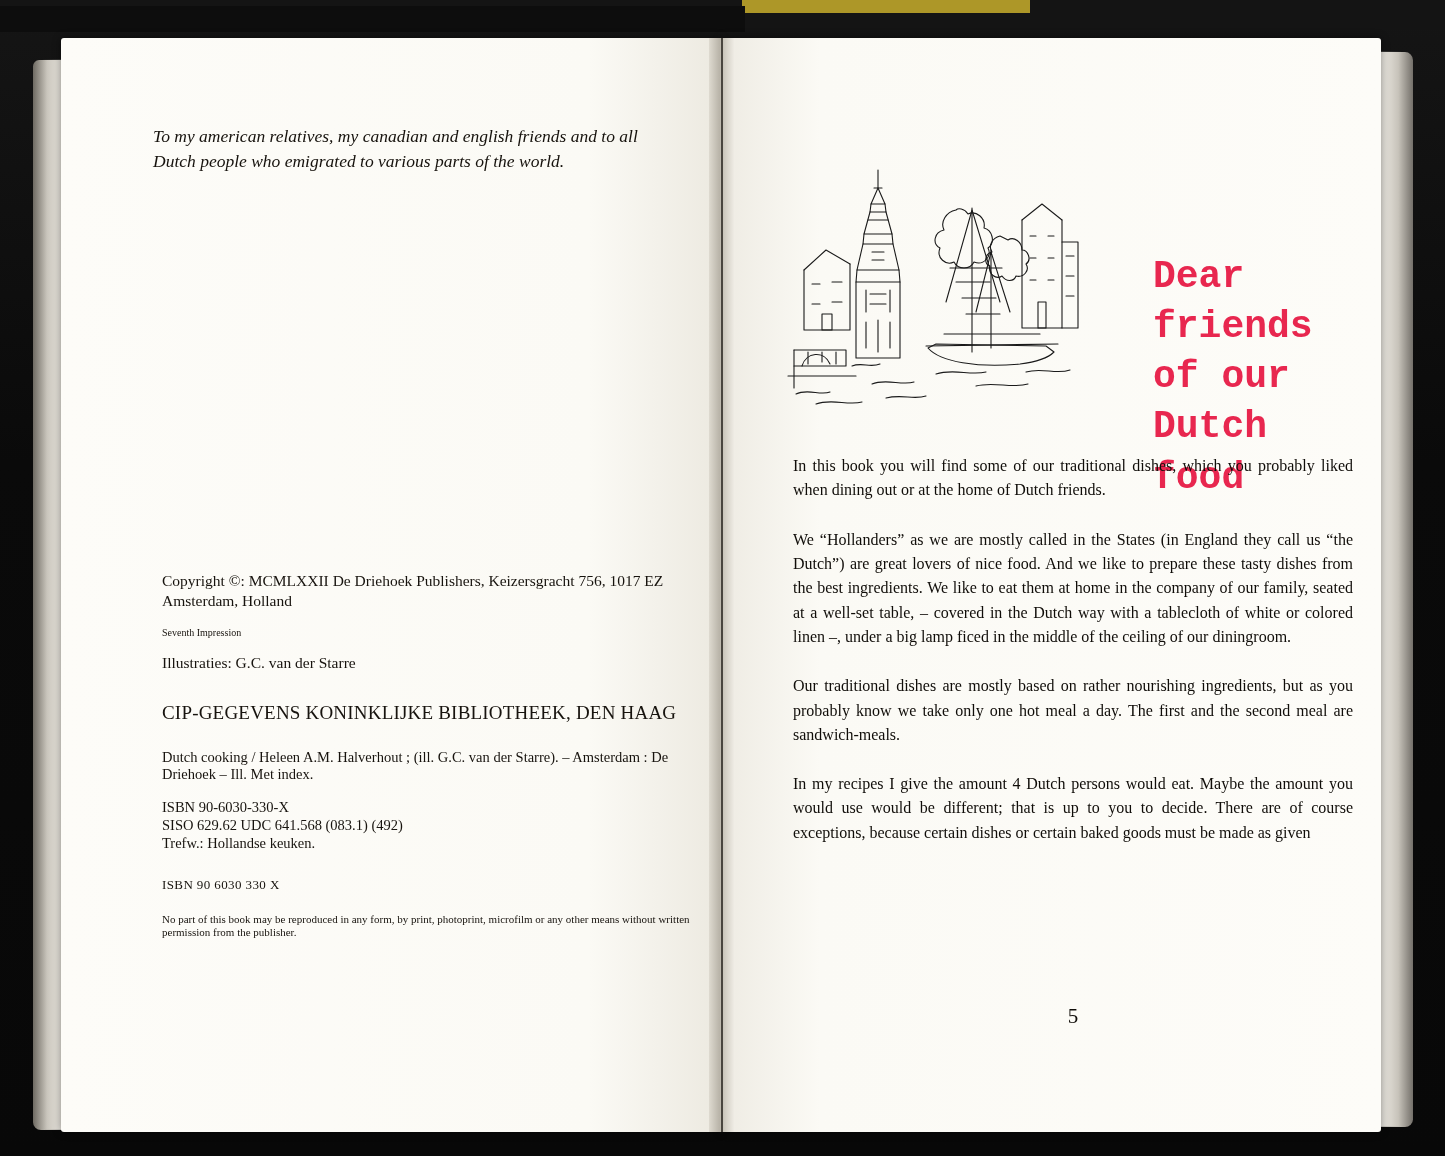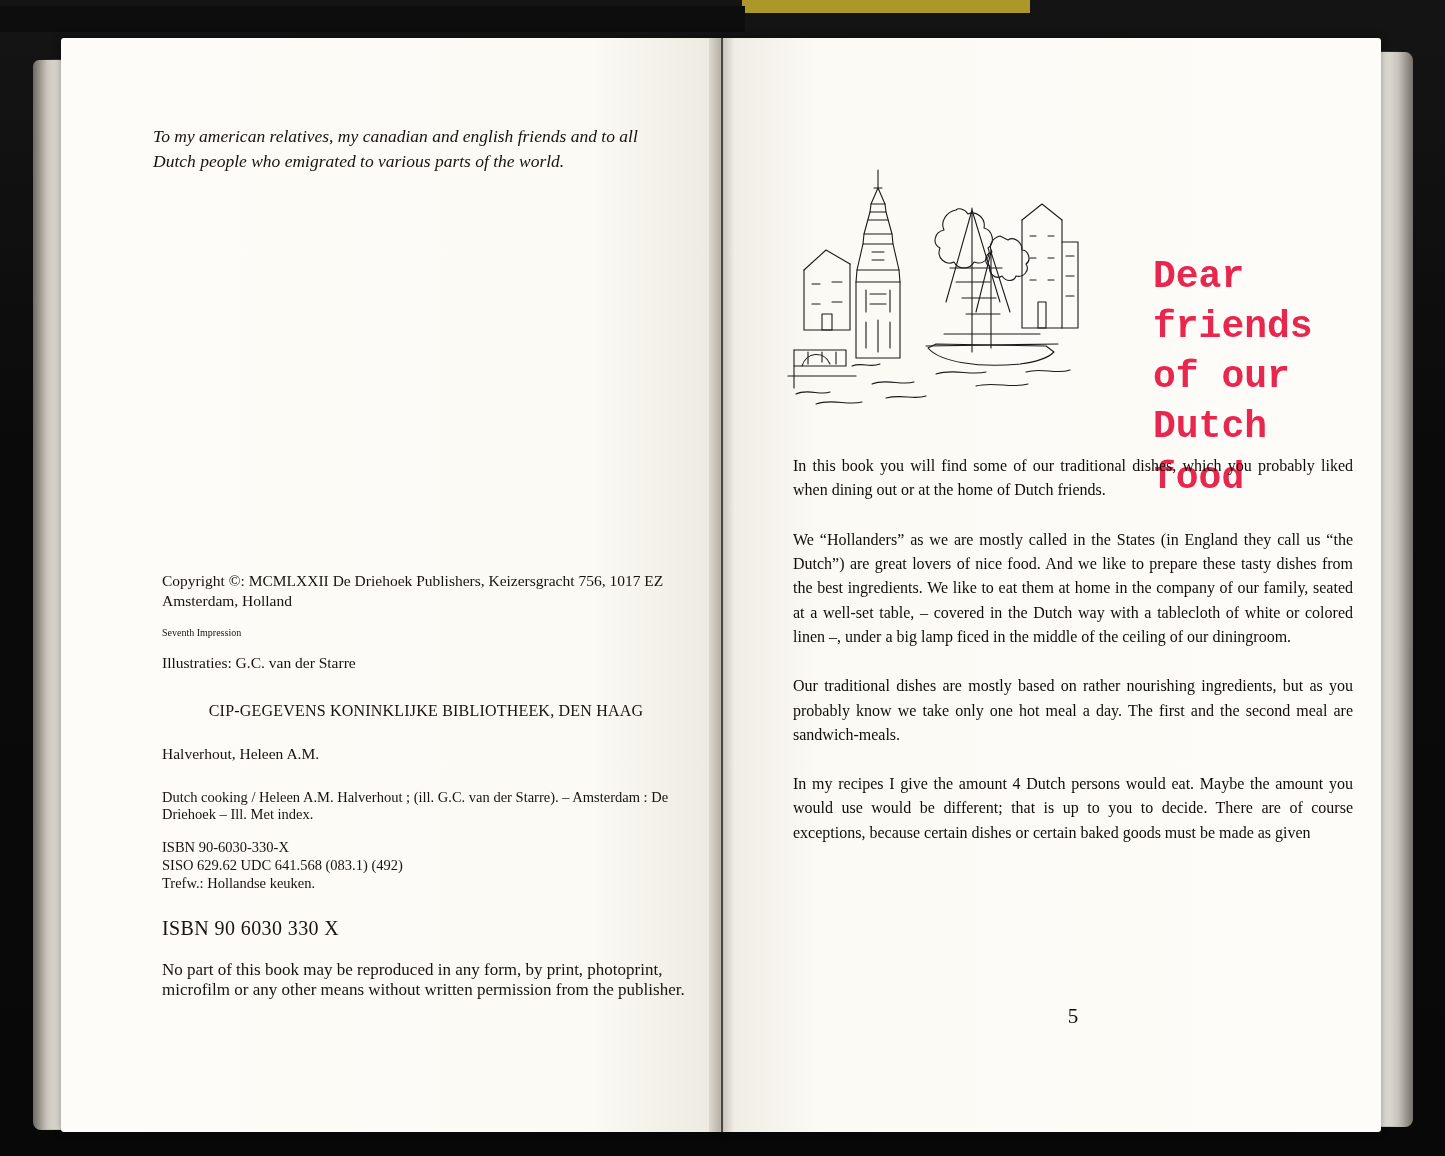--- a/index.html
+++ b/index.html
@@ -134,51 +134,50 @@
   }
   .cp-impression {
     font-size: 10px;
     margin-bottom: 14px !important;
   }
   .cp-illus {
     font-size: 15.5px;
     margin-bottom: 30px !important;
   }
   .cp-cip {
-    font-size: 16px;
+    font-size: 19px;
     letter-spacing: .2px;
     margin-bottom: 25px !important;
-    text-align: center;
   }
   .cp-author {
     font-size: 15.5px;
     margin-bottom: 26px !important;
   }
   .cp-desc {
     font-size: 14.5px;
     line-height: 1.2;
     margin-bottom: 6px !important;
   }
   .cp-ident {
     font-size: 14.5px;
     line-height: 1.22;
     margin-bottom: 24px !important;
   }
   .cp-isbn {
-    font-size: 20px;
+    font-size: 13px;
     letter-spacing: .4px;
     margin-bottom: 20px !important;
   }
   .cp-legal-nl {
     font-size: 14.2px;
     line-height: 1.19;
     margin-bottom: 24px !important;
   }
   .cp-legal-en {
-    font-size: 17px;
+    font-size: 11px;
     line-height: 1.19;
   }
 
   
   .chapter-head {
     position: absolute;
     left: 735px;
     top: 120px;
     width: 580px;
     height: 290px;
@@ -244,21 +243,20 @@
     <div class="gutter"></div>
     <div class="gutter-line"></div>
 
     <div class="dedication">To my american relatives, my canadian and english friends and to all Dutch people who emigrated to various parts of the world.</div>
 
     <div class="colophon">
       <p class="cp-copyright">Copyright ©: MCMLXXII De Driehoek Publishers, Keizersgracht 756, 1017 EZ Amsterdam, Holland</p>
       <p class="cp-impression">Seventh Impression</p>
       <p class="cp-illus">Illustraties: G.C. van der Starre</p>
       <p class="cp-cip">CIP-GEGEVENS KONINKLIJKE BIBLIOTHEEK, DEN HAAG</p>
-      <p class="cp-author">Halverhout, Heleen A.M.</p>
       <p class="cp-desc">Dutch cooking / Heleen A.M. Halverhout ; (ill. G.C. van der Starre). – Amsterdam : De Driehoek – Ill. Met index.</p>
       <p class="cp-ident" style="white-space: pre-line;">ISBN 90-6030-330-X
 SISO 629.62 UDC 641.568 (083.1) (492)
 Trefw.: Hollandse keuken.</p>
       <p class="cp-isbn">ISBN  90 6030 330 X</p>
       <p class="cp-legal-en">No part of this book may be reproduced in any form, by print, photoprint, microfilm or any other means without written permission from the publisher.</p>
     </div>
 
     <div class="chapter-head">
       <svg class="illustration" viewBox="0 0 320 270">

